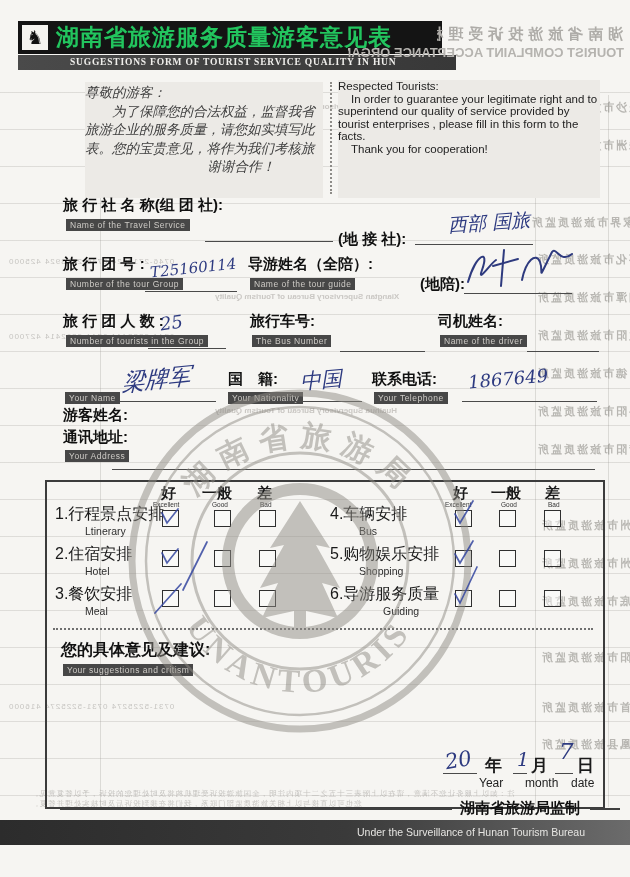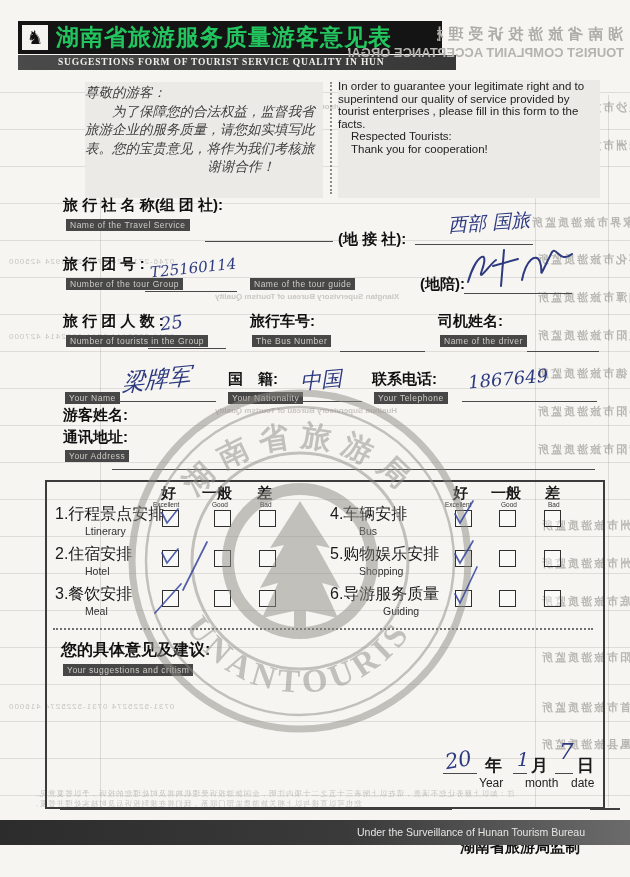--- a/index.html
+++ b/index.html
@@ -16,21 +16,21 @@
   .bleed-en{position:absolute;transform:scaleX(-1);color:rgba(140,137,132,.42);
          font-size:8px;font-weight:bold;white-space:nowrap;}
   
   .titlebar{position:absolute;left:18px;top:21px;width:424px;height:33px;background:#141414;}
   .logobox{position:absolute;left:4px;top:4px;width:26px;height:25px;background:#f5f4f0;
            text-align:center;line-height:25px;font-size:19px;color:#111;}
   .title{position:absolute;left:38px;top:0;line-height:33px;color:#22c55e;font-weight:bold;
          font-size:23px;letter-spacing:1px;white-space:nowrap;}
   .subbar{position:absolute;left:18px;top:55px;width:438px;height:15px;
           background:linear-gradient(90deg,#4a4a4a,#383838);}
-  .subbar span{display:block;padding-left:40px;line-height:15px;color:#f0efec;font-weight:bold;
+  .subbar span{display:block;padding-left:52px;line-height:15px;color:#f0efec;font-weight:bold;
           font-size:9.5px;letter-spacing:.8px;font-family:"Liberation Serif",serif;white-space:nowrap;}
   .mirror-zh{position:absolute;left:437px;top:25px;width:186px;overflow:hidden;transform:scaleX(-1);
           font-size:15px;font-weight:bold;letter-spacing:5px;color:#aeaca8;white-space:nowrap;}
   .mirror-en{position:absolute;left:348px;top:45px;width:276px;overflow:hidden;transform:scaleX(-1);
           font-size:13px;font-weight:bold;color:#b5b3af;white-space:nowrap;}
   
   .introL{position:absolute;left:85px;top:82px;width:238px;height:114px;background:#eceae6;
           font-size:13.5px;line-height:18.5px;color:#404040;font-style:italic;padding-top:2px;}
   .introL .thanks{text-align:right;padding-right:48px;}
   .divider{position:absolute;left:330px;top:82px;height:112px;border-left:2px dotted #8e8c88;}
@@ -109,36 +109,37 @@
 
   <div class="introL">
     <div>尊敬的游客：</div>
     <div>　　为了保障您的合法权益，监督我省</div>
     <div>旅游企业的服务质量，请您如实填写此</div>
     <div>表。您的宝贵意见，将作为我们考核旅</div>
     <div class="thanks">谢谢合作！</div>
   </div>
   <div class="divider"></div>
   <div class="introR">
+    <div>Respected Tourists:</div>
     <div>In order to guarantee your legitimate right and to superintend our quality of service provided by tourist enterprises , please  fill  in this form to the facts.</div>
-    <div>Respected Tourists:</div>
     <div>Thank you for cooperation!</div>
   </div>
 
   <span class="lbl" style="left:63px;top:196px;">旅 行 社 名 称(组 团 社):</span>
   <span class="sub" style="left:66px;top:219px;">Name   of   the   Travel   Service</span>
   <div class="uline" style="left:205px;top:240px;width:128px;"></div>
   <span class="lbl" style="left:338px;top:230px;">(地 接 社):</span>
   <div class="uline" style="left:415px;top:243px;width:118px;"></div>
   <span class="ink" style="left:448px;top:210px;font-size:19px;transform:rotate(-4deg);">西部 国旅</span>
 
   <span class="lbl" style="left:63px;top:255px;">旅 行 团 号 :</span>
   <span class="sub" style="left:66px;top:278px;">Number of the tour Group</span>
   <div class="uline" style="left:145px;top:290px;width:92px;"></div>
   <span class="ink" style="left:150px;top:259px;font-size:15px;transform:rotate(-6deg);">T25160114</span>
+  <span class="lbl" style="left:248px;top:255px;">导游姓名（全陪）:</span>
   <span class="sub" style="left:250px;top:278px;">Name   of   the   tour   guide</span>
   <span class="lbl" style="left:420px;top:275px;">(地陪):</span>
   <div class="uline" style="left:464px;top:292px;width:108px;"></div>
   <svg class="inksvg" style="left:460px;top:242px;" width="120" height="52" viewBox="0 0 120 52">
     <g stroke="#2e3a7e" stroke-width="2" fill="none" stroke-linecap="round">
       <path d="M8 40 C16 12 30 6 22 28 C17 42 30 22 36 18"></path>
       <path d="M44 8 L41 44"></path>
         <path d="M33 24 L58 17"></path>
       <path d="M62 38 C66 18 76 10 80 20 C84 30 76 42 92 10 C96 4 100 22 112 12"></path>
     </g>
@@ -269,19 +270,19 @@
     </defs>
     <text fill="#8f8c85" font-size="30" font-weight="bold" letter-spacing="10">
       <textPath href="#arcTop" startOffset="50%" text-anchor="middle">湖南省旅游局</textPath>
     </text>
     <text fill="#8f8c85" font-size="33" font-weight="bold" letter-spacing="5" font-family="Liberation Serif,serif">
       <textPath href="#arcBot" startOffset="50%" text-anchor="middle">HUNANTOURISM</textPath>
     </text>
   </svg>
 
   <div class="supline" style="left:60px;top:808px;width:392px;"></div>
-  <span class="lbl" style="left:460px;top:799px;font-size:15px;margin-top:39px;">湖南省旅游局监制</span>
+  <span class="lbl" style="left:460px;top:799px;font-size:15px;">湖南省旅游局监制</span>
   <div class="supline" style="left:590px;top:808px;width:30px;"></div>
   <div class="darkbar">
     <span>Under the Surveillance of Hunan Tourism Bureau</span>
   </div>
 
 </div>
 
 </body></html>

